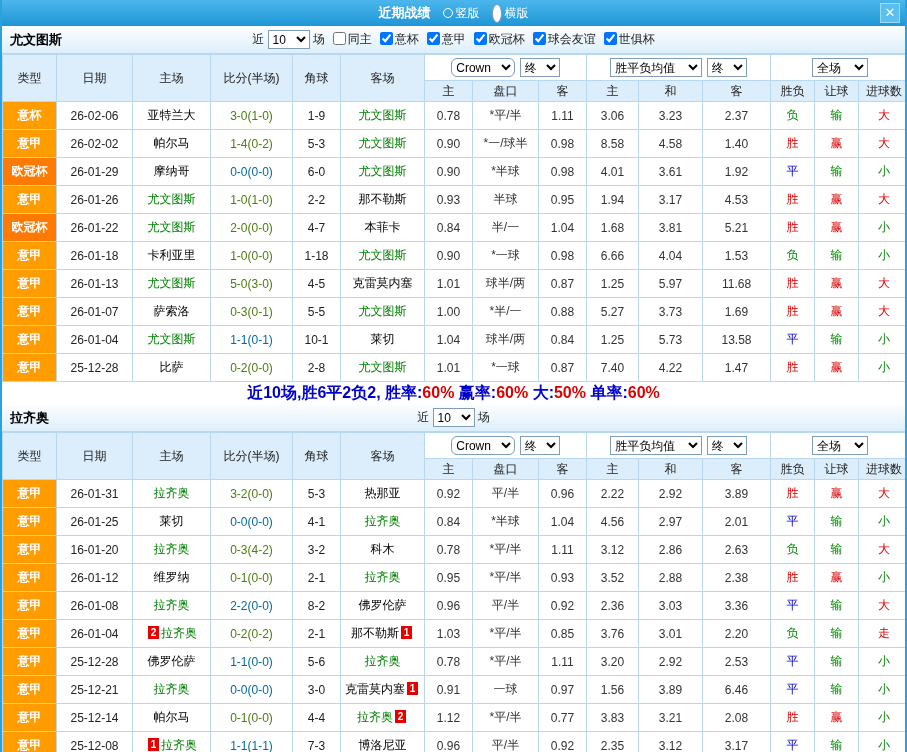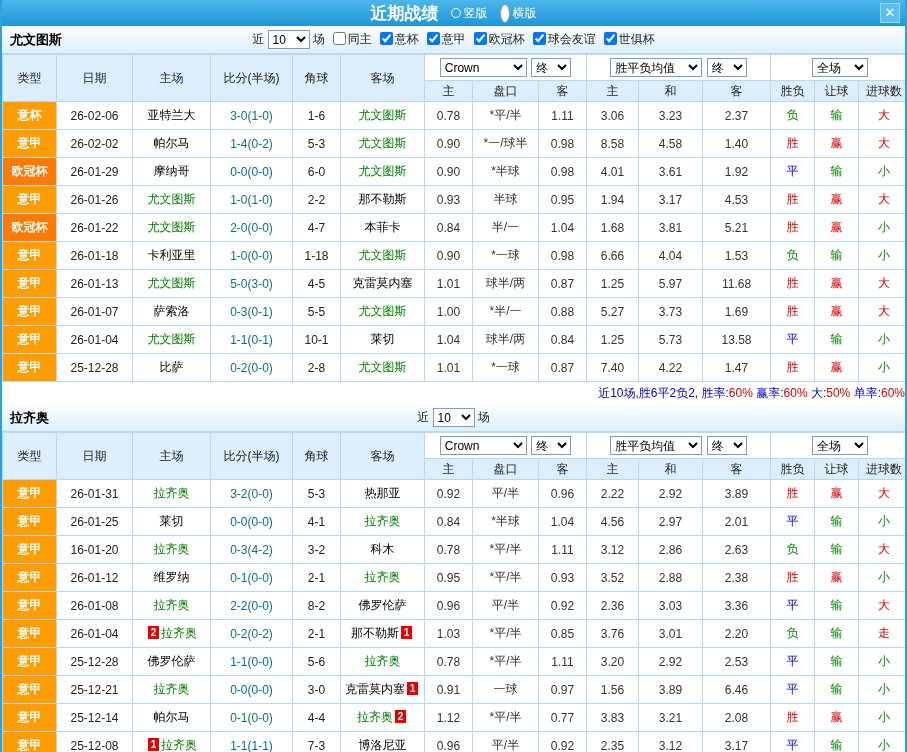--- a/index.html
+++ b/index.html
@@ -1,57 +1,57 @@
 <!DOCTYPE html>
 <html><head>
 <meta charset="utf-8">
 <style>
   *{box-sizing:border-box;}
   html,body{margin:0;padding:0;}
   body{font-family:"Liberation Sans","DejaVu Sans",sans-serif;background:#fff;}
   .app{width:907px;height:752px;overflow:hidden;background:#fff;border-left:2px solid #2aa2de;border-right:2px solid #2aa2de;}
   
   .titlebar{height:26px;background:linear-gradient(#4cb6ec,#1e96d6);display:flex;align-items:center;justify-content:center;position:relative;color:#fff;}
-  .title{font-weight:bold;font-size:17px;}
+  .title{font-weight:bold;font-size:13px;}
   .radio{display:inline-block;width:10px;height:10px;border:1px solid #fff;border-radius:50%;margin:0 3px 0 12px;vertical-align:-1px;position:relative;cursor:pointer;}
   .radio.sel::after{content:"";position:absolute;left:2px;top:2px;width:4px;height:4px;background:#fff;border-radius:50%;}
   .radio-label{font-size:12px;}
   .close{position:absolute;right:5px;top:3px;width:20px;height:20px;background:#59c0f0;border:1px solid #9ad9f7;color:#fff;text-align:center;line-height:18px;font-weight:bold;cursor:pointer;font-size:13px;}
   
   .team-header{height:28px;background:linear-gradient(#fdfeff,#ddeffb);border-bottom:1px solid #b8d7f0;display:flex;align-items:center;justify-content:center;position:relative;font-size:12px;color:#222;}
   .team-name{position:absolute;left:8px;font-weight:bold;font-size:13px;color:#000;}
   .chk{margin-left:8px;cursor:pointer;white-space:nowrap;}
   .chk input{vertical-align:-2px;margin:0 2px 0 0;}
   
   table.grid{width:100%;border-collapse:collapse;table-layout:fixed;}
   table.grid th,table.grid td{border:1px solid #b8d7f0;text-align:center;white-space:nowrap;overflow:hidden;padding:0;}
   th.hdr{background:#dcedfb;font-weight:normal;font-size:12px;color:#222;}
   th.wh{background:#fff;height:26px;font-weight:normal;}
   tr.sub-row th{height:21px;}
   tbody td{height:28px;font-size:12px;color:#222;}
   .sel{font-size:12px;height:19px;border:1px solid #7f9db9;background:#fff;font-family:inherit;vertical-align:middle;}
   .sel-count{width:42px;}
-  .sel-comp{width:87px;}
+  .sel-comp{width:64px;border-radius:6px;}
   .sel-final{width:40px;}
   .sel-euro{width:92px;}
   .sel-scope{width:56px;}
   
   td.lg{color:#fff;font-weight:bold;}
   td.lg-o{background:#ff9c00;}
   td.lg-d{background:#ff7a00;}
   td.t-grn span.nm{color:#008000;}
   td.t-blk span.nm{color:#000;}
-  td.s-red{color:#0f766e;}
+  td.s-red{color:#4d7c0f;}
   td.s-blu{color:#0369a1;}
   td.odds{color:#333;}
   td.r-red{color:#dd0000;}
   td.r-grn{color:#008800;}
   td.r-blu{color:#0000cc;}
   .rc{display:inline-block;min-width:11px;height:13px;line-height:13px;background:#e60000;color:#fff;font-size:10px;font-weight:bold;padding:0 1px;margin:0 2px;vertical-align:1px;}
-  .team-summary{height:22px;line-height:22px;text-align:right;font-size:12px;background:#fff;}
+  .team-summary{height:22px;line-height:22px;text-align:center;font-size:16px;background:#fff;font-weight:bold;}
 </style>
 </head>
 <body>
 
 <div class="app">
 
   <div class="titlebar">
     <span class="title">近期战绩</span>
     <span class="radio"></span>
     <span class="radio-label">竖版</span>
@@ -118,21 +118,21 @@
             <th class="hdr">让球</th>
             <th class="hdr">进球数</th>
           </tr>
         </thead>
         <tbody>
             <tr>
               <td class="lg lg-o">意杯</td>
               <td>26-02-06</td>
               <td class="t-blk"><span class="nm">亚特兰大</span></td>
               <td class="s-red">3-0(1-0)</td>
-              <td>1-6</td>
+              <td>1-9</td>
               <td class="t-grn"><span class="nm">尤文图斯</span></td>
               <td class="odds">0.78</td>
               <td class="odds">*平/半</td>
               <td class="odds">1.11</td>
               <td class="odds">3.06</td>
               <td class="odds">3.23</td>
               <td class="odds">2.37</td>
               <td class="r-grn">负</td>
               <td class="r-grn">输</td>
               <td class="r-red">大</td>

